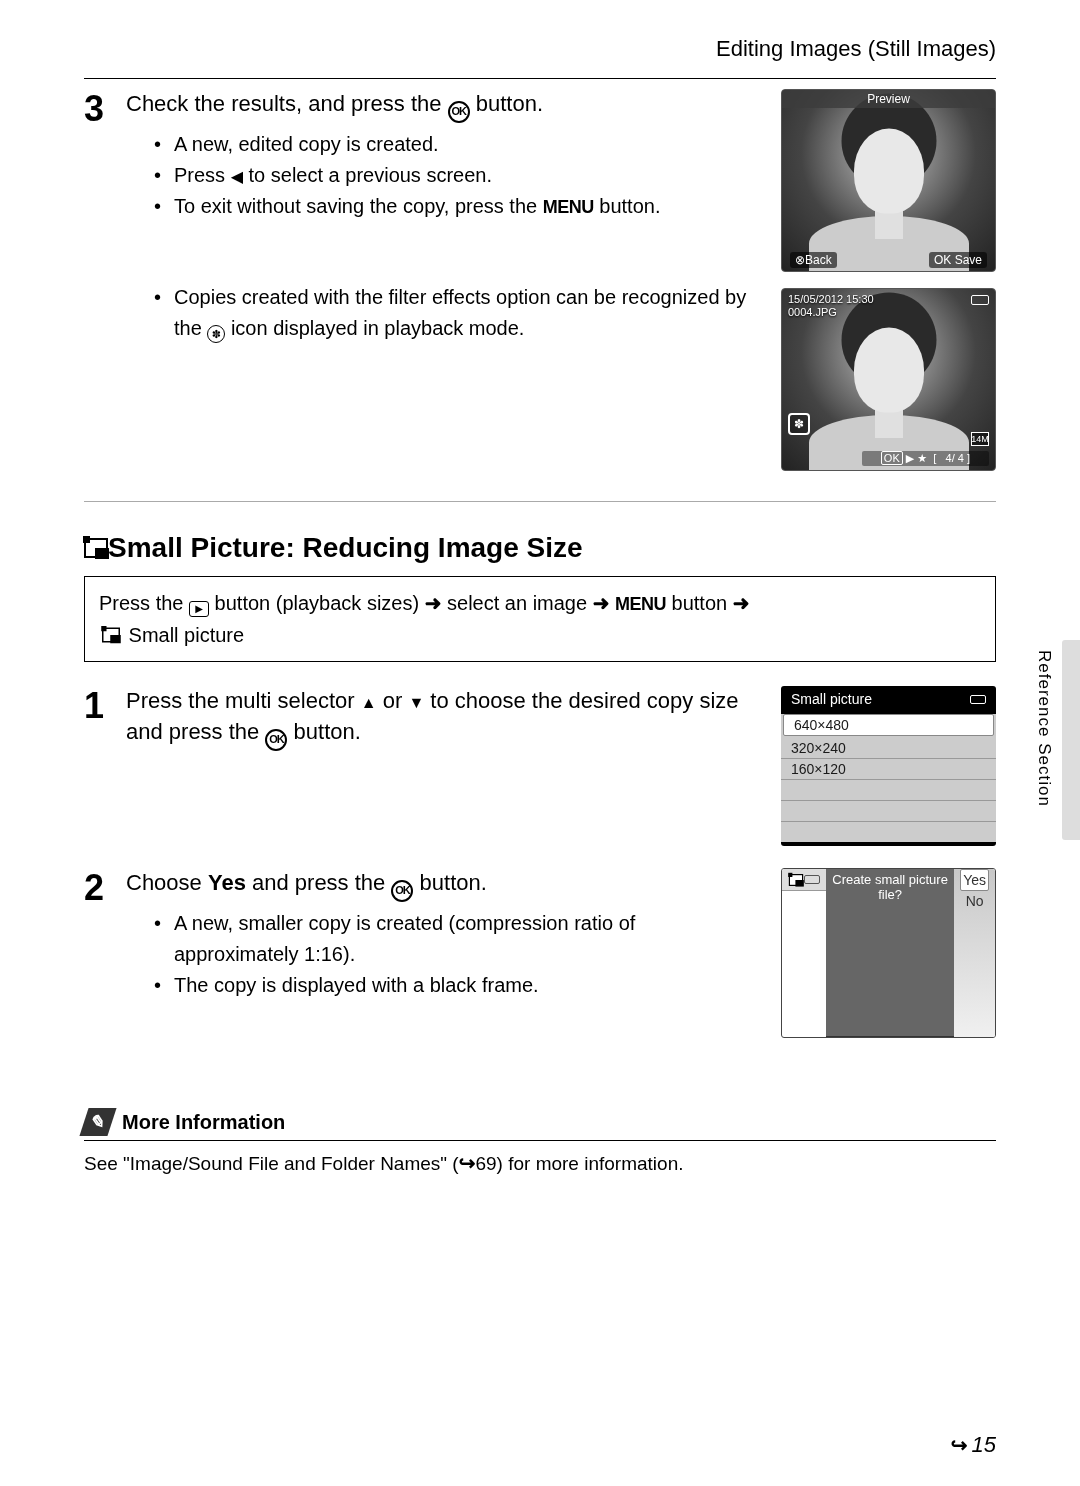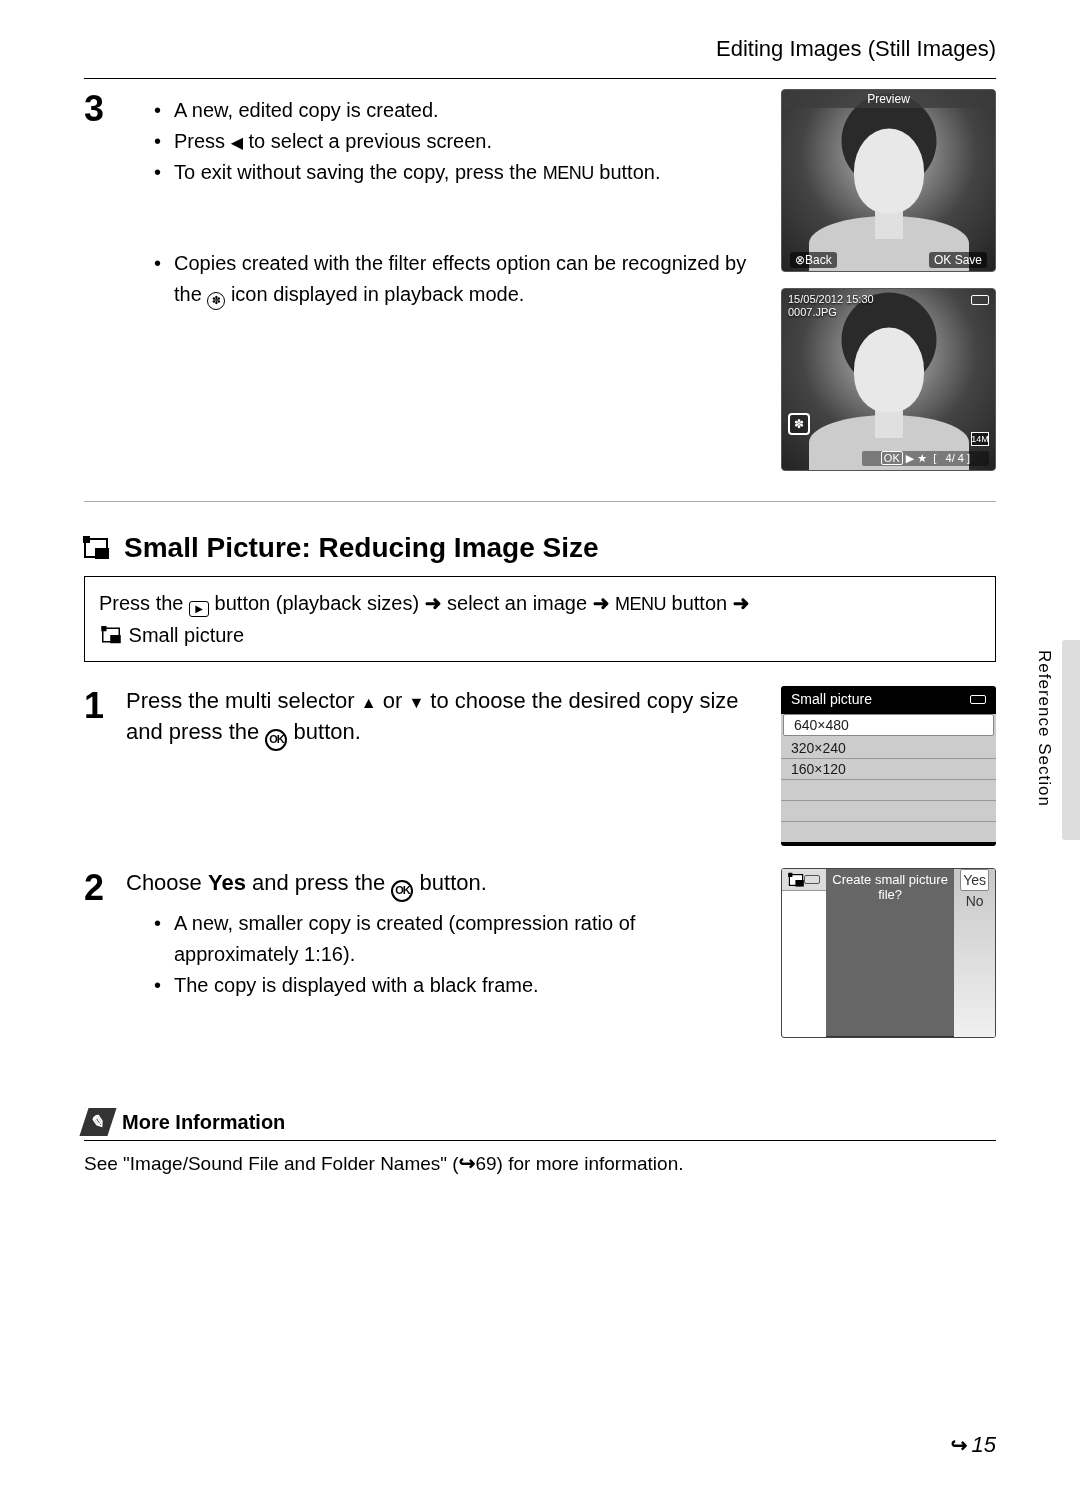--- a/index.html
+++ b/index.html
@@ -31,21 +31,21 @@
   .steptitle { font-size: 22px; line-height:1.4; }
   .steplist { list-style: none; padding: 0; margin: 6px 0 0 28px; font-size: 20px; line-height:1.55;}
   .steplist li { position: relative; padding-left: 20px; }
   .steplist li::before { content: "•"; position: absolute; left: 0; top: 0; font-size:20px;}
 
   .row { display: flex; gap: 20px; align-items: flex-start; }
   .leftcol { flex: 1; }
   .screenshot { width: 215px; height: 183px; background: #777; border-radius: 4px; flex-shrink:0; position:relative; overflow:hidden; border:1px solid #555;}
   .screenwrap { width: 215px; flex-shrink:0; display:flex; flex-direction:column; gap:16px;}
 
-  .sectiontitle { font-size: 28px; font-weight: bold; margin: 30px 0 12px 0; display:flex; align-items:center; gap:16px;}
+  .sectiontitle { font-size: 28px; font-weight: bold; margin: 30px 0 12px 0; display:flex; align-items:center; gap:0;}
   .pathbox { border: 1px solid #000; padding: 10px 14px; font-size: 20px; line-height:1.6; margin-bottom:24px;}
 
   .ui-list {
     width: 215px; height: 160px; background: #000; flex-shrink:0; position:relative;
     font-size: 14px; color:#fff; border-radius:3px; overflow:hidden;
   }
   .ui-list-title { padding: 5px 10px; }
   .ui-list-body { background: #ccc; color:#1a1a1a; height: 128px; padding:0;}
   .ui-list-row { padding:2px 10px; border-bottom:1px solid #999; font-size:14px;}
   .ui-list-row.sel { background:#fff; border:1px solid #888; margin:2px; border-radius:2px;}
@@ -72,21 +72,21 @@
     display:flex; align-items:center; justify-content:center;
   }
   .side-label {
     position:absolute; right:26px; top:650px; writing-mode:vertical-rl;
     font-size:17px; letter-spacing:1px;
   }
 
   .pagefoot { position:absolute; bottom:28px; right:84px; font-size:22px; font-style:italic; display:flex; align-items:center; gap:4px;}
 
   .ok-btn { display:inline-flex; border:2px solid #000; border-radius:50%; width:22px; height:22px; align-items:center; justify-content:center; font-size:11px; font-weight:bold; vertical-align:-4px; letter-spacing:-1px;}
-  .menu-g { font-family: Arial; font-size:18px; font-weight:normal; letter-spacing:-0.5px;}
+  .menu-g { font-family: Arial; font-size:18px; font-weight:bold; letter-spacing:-0.5px;}
   .tri-left::before { content:"◀"; font-size:16px;}
   .tri-up::before { content:"▲"; font-size:16px;}
   .tri-down::before { content:"▼"; font-size:16px;}
   .play-btn { display:inline-flex; border:1.5px solid #000; border-radius:3px; width:20px; height:16px; align-items:center; justify-content:center; font-size:10px; vertical-align:-2px;}
   .play-btn::before{content:"▶";}
   .arrow-r::before { content:"➜"; font-size:20px; font-weight:bold;}
   .filter-ico { display:inline-flex; border:1.5px solid #000; border-radius:50%; width:18px; height:18px; align-items:center; justify-content:center; font-size:11px; vertical-align:-3px;}
   .filter-ico::before{content:"✽";}
   .sm-pic-ico { display:inline-block; width:24px; height:20px; border:2px solid #000; position:relative; vertical-align:-3px; background:#fff;}
   .sm-pic-ico::after { content:""; position:absolute; right:-3px; bottom:-3px; width:14px; height:11px; background:#000;}
@@ -122,20 +122,23 @@
 
 <div class="page">
   <div class="header">Editing Images (Still Images)</div>
   <hr class="thin">
 
   <div class="row">
     <div class="leftcol">
       <div class="step">
         <div class="stepnum">3</div>
         <div class="stepbody">
+          <div class="steptitle">
+            <span>Check the results, and press the </span><span class="ok-btn">OK</span><span> button.</span>
+          </div>
           <ul class="steplist">
             <li><span>A new, edited copy is created.</span></li>
             <li><span>Press </span><span class="tri-left"></span><span> to select a previous screen.</span></li>
             <li><span>To exit without saving the copy, press the </span><span class="menu-g">MENU</span><span> button.</span></li>
           </ul>
           <ul class="steplist" style="margin-top:60px;">
             <li><span>Copies created with the filter effects option can be recognized by the </span><span class="filter-ico"></span><span> icon displayed in playback mode.</span></li>
           </ul>
         </div>
       </div>
@@ -155,21 +158,21 @@
         </div>
       </div>
       <div class="screenshot">
         <div class="photo-bg"></div>
         <div class="shirt"></div>
           <div class="neck"></div>
           <div class="hair"></div>
           <div class="face"></div>
         <div class="ov-tl">
           <div>15/05/2012 15:30</div>
-          <div>0007.JPG</div>
+          <div>0004.JPG</div>
         </div>
         <div class="ov-tr"></div>
         <div class="ov-bl">✽</div>
         <div class="ov-br">
           <span style="border:1px solid #fff;padding:0 2px;border-radius:2px;">OK</span> ▶ ★&nbsp;&nbsp;[&nbsp;&nbsp;&nbsp;<span>4/   4</span>&nbsp;]
         </div>
         <div class="ov-br-size" style="bottom:24px;">14M</div>
       </div>
     </div>
   </div>

